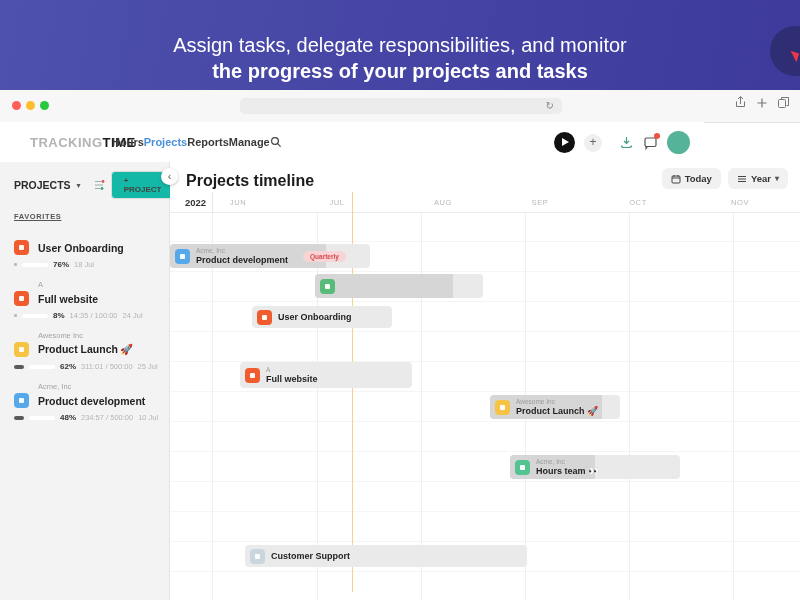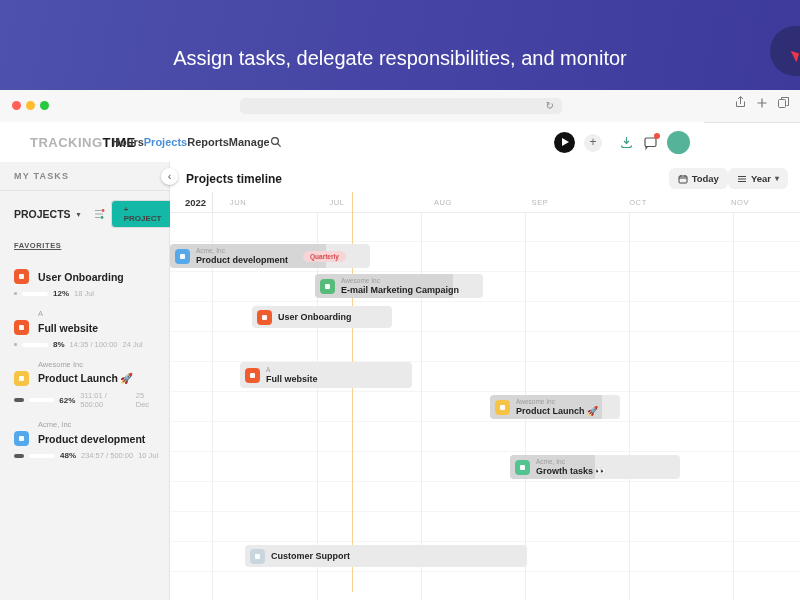--- a/index.html
+++ b/index.html
@@ -49,22 +49,22 @@
   .pitem .nm{font-size:10.5px;font-weight:bold;color:#222;}
   .pitem .stats{display:flex;align-items:center;gap:5px;margin:5px 0 0 0;}
   .ind-dot{width:3px;height:3px;background:#bbb;border-radius:1px;}
   .ind-pill{width:10px;height:4px;background:#5a5a5a;border-radius:2px;}
   .ptrack{width:26px;height:4px;background:#ffffff;border-radius:2px;overflow:hidden;}
   .pfill{height:100%;background:#4a4a4a;border-radius:2px;}
   .ppct{font-size:8px;font-weight:bold;color:#333;}
   .pmeta{font-size:7.5px;color:#b5b5b5;}
   
   .main{position:absolute;left:170px;top:162px;width:630px;height:438px;background:#fff;}
-  .mtitle{position:absolute;left:16px;top:10px;font-size:12px;font-weight:bold;color:#1c1c1c;}
-  .tbtns{position:absolute;right:12px;top:6px;display:flex;}
+  .mtitle{position:absolute;left:16px;top:10px;font-size:16px;font-weight:bold;color:#1c1c1c;}
+  .tbtns{position:absolute;right:12px;top:6px;display:flex;gap:7px;}
   .gbtn{height:21px;background:#f1f1f1;border-radius:6px;display:flex;align-items:center;gap:4px;padding:0 9px;font-size:9.5px;font-weight:bold;color:#333;}
   .gbtn .chev{font-size:8px;color:#555;}
   .tlhead{position:absolute;left:0;top:30px;width:630px;height:20px;border-bottom:1px solid #ebebeb;}
   .tlhead .yr{position:absolute;left:15px;top:5px;font-size:9.5px;font-weight:bold;color:#333;}
   .tlhead .ysep{position:absolute;left:42px;top:0;width:1px;height:20px;background:#e6e6e6;}
   .mon{position:absolute;top:6px;transform:translateX(-50%);font-size:7.5px;color:#b8b8b8;letter-spacing:.6px;}
   .chart{position:absolute;left:0;top:50px;width:630px;height:388px;background:repeating-linear-gradient(to bottom,transparent 0px,transparent 29px,#f5f5f5 29px,#f5f5f5 30px);}
   .vgrid{position:absolute;top:0;bottom:0;width:1px;background:#efefef;}
   .today{position:absolute;top:-20px;bottom:8px;width:1px;background:#f6c06a;opacity:.75;z-index:1;}
   .bar{position:absolute;background:#eaeaea;border-radius:4px;display:flex;align-items:center;z-index:2;}
@@ -75,20 +75,21 @@
   .bar .bcomp{font-size:6.5px;color:#9c9c9c;line-height:8px;}
   .bar .bname{font-size:9px;font-weight:bold;color:#1f1f1f;line-height:10px;white-space:nowrap;}
   .badge{margin-left:9px;background:#f7d4d6;color:#d64949;font-size:6.5px;font-weight:bold;padding:2px 7px;border-radius:7px;white-space:nowrap;}
   svg{display:block;}
 </style>
 </head>
 <body>
 
 <div class="banner">
   <div class="l1">Assign tasks, delegate responsibilities, and monitor</div>
+  <div class="l2">the progress of your projects and tasks</div>
   <div class="logo-frag"></div>
   <div class="logo-arrow"></div>
 </div>
 
 <div class="browser">
   <div class="tl" style="left:12px;background:#ff5f57"></div>
   <div class="tl" style="left:26px;background:#febc2e"></div>
   <div class="tl" style="left:40px;background:#28c840"></div>
   <div class="addr">
     <span class="reload">↻</span>
@@ -141,21 +142,20 @@
           <rect x="2" y="3" width="11" height="8.5" rx="1.5" fill="none" stroke="#555" stroke-width="1.2"></rect>
           <path d="M4.5 11.5l-1.5 2v-2" fill="none" stroke="#555" stroke-width="1.2"></path>
         </svg>
         <span class="reddot"></span>
       </span>
     <div class="avatar"></div>
   </div>
 </div>
 
 <div class="sidebar">
-  <div class="mytasks">MY TASKS</div>
   <div class="projrow">
     <span class="pl">PROJECTS</span>
     <span class="chev">▾</span>
     <span class="sp"></span>
     <span>
         <svg width="12" height="12" viewBox="0 0 12 12">
           <path d="M2 2.5h6M2 6h8M2 9.5h5" stroke="#9aa" stroke-width="1"></path>
           <circle cx="10" cy="2.5" r="1.4" fill="#e05252"></circle>
           <circle cx="9" cy="9.5" r="1.4" fill="#3f9e84"></circle>
         </svg>
@@ -167,21 +167,21 @@
       <div class="pitem">
         <div class="row">
           <span class="picon" style="background: rgb(240, 92, 46);">
             <span class="glyph"></span>
           </span>
           <span class="nm">User Onboarding</span>
         </div>
         <div class="stats">
           <span class="ind-dot"></span>
           <span class="ptrack"><span class="pfill" style="width: 12%;"></span></span>
-          <span class="ppct">12%</span>
+          <span class="ppct">76%</span>
           <span class="pmeta">18 Jul</span>
         </div>
       </div>
       <div class="pitem">
         <div class="comp">A</div>
         <div class="row">
           <span class="picon" style="background: rgb(240, 92, 46);">
             <span class="glyph"></span>
           </span>
           <span class="nm">Full website</span>
@@ -200,21 +200,21 @@
           <span class="picon" style="background: rgb(246, 196, 69);">
             <span class="glyph"></span>
           </span>
           <span class="nm">Product Launch 🚀</span>
         </div>
         <div class="stats">
           <span class="ind-pill"></span>
           <span class="ptrack"><span class="pfill" style="width: 62%;"></span></span>
           <span class="ppct">62%</span>
           <span class="pmeta">311:01 / 500:00</span>
-          <span class="pmeta">25 Dec</span>
+          <span class="pmeta">25 Jul</span>
         </div>
       </div>
       <div class="pitem">
         <div class="comp">Acme, Inc</div>
         <div class="row">
           <span class="picon" style="background: rgb(85, 168, 234);">
             <span class="glyph"></span>
           </span>
           <span class="nm">Product development</span>
         </div>
@@ -277,24 +277,20 @@
           </div>
           <span class="badge">Quarterly</span>
         </div>
       </div>
       <div class="bar" style="left: 145px; top: 62px; width: 168px; height: 24px;">
         <div class="prog" style="width: 82%;"></div>
         <div class="content">
           <span class="bicon" style="background: rgb(87, 187, 121);">
             <span class="glyph"></span>
           </span>
-          <div>
-            <div class="bcomp">Awesome Inc</div>
-            <div class="bname">E-mail Marketing Campaign</div>
-          </div>
         </div>
       </div>
       <div class="bar" style="left: 82px; top: 94px; width: 140px; height: 22px;">
         <div class="content">
           <span class="bicon" style="background: rgb(240, 92, 46);">
             <span class="glyph"></span>
           </span>
           <div>
             <div class="bname">User Onboarding</div>
           </div>
@@ -324,21 +320,21 @@
         </div>
       </div>
       <div class="bar" style="left: 340px; top: 243px; width: 170px; height: 24px;">
         <div class="prog" style="width: 50%;"></div>
         <div class="content">
           <span class="bicon" style="background: rgb(83, 195, 146);">
             <span class="glyph"></span>
           </span>
           <div>
             <div class="bcomp">Acme, Inc</div>
-            <div class="bname">Growth tasks 👀</div>
+            <div class="bname">Hours team 👀</div>
           </div>
         </div>
       </div>
       <div class="bar" style="left: 75px; top: 333px; width: 282px; height: 22px;">
         <div class="content">
           <span class="bicon" style="background: rgb(201, 214, 222);">
             <span class="glyph"></span>
           </span>
           <div>
             <div class="bname">Customer Support</div>

